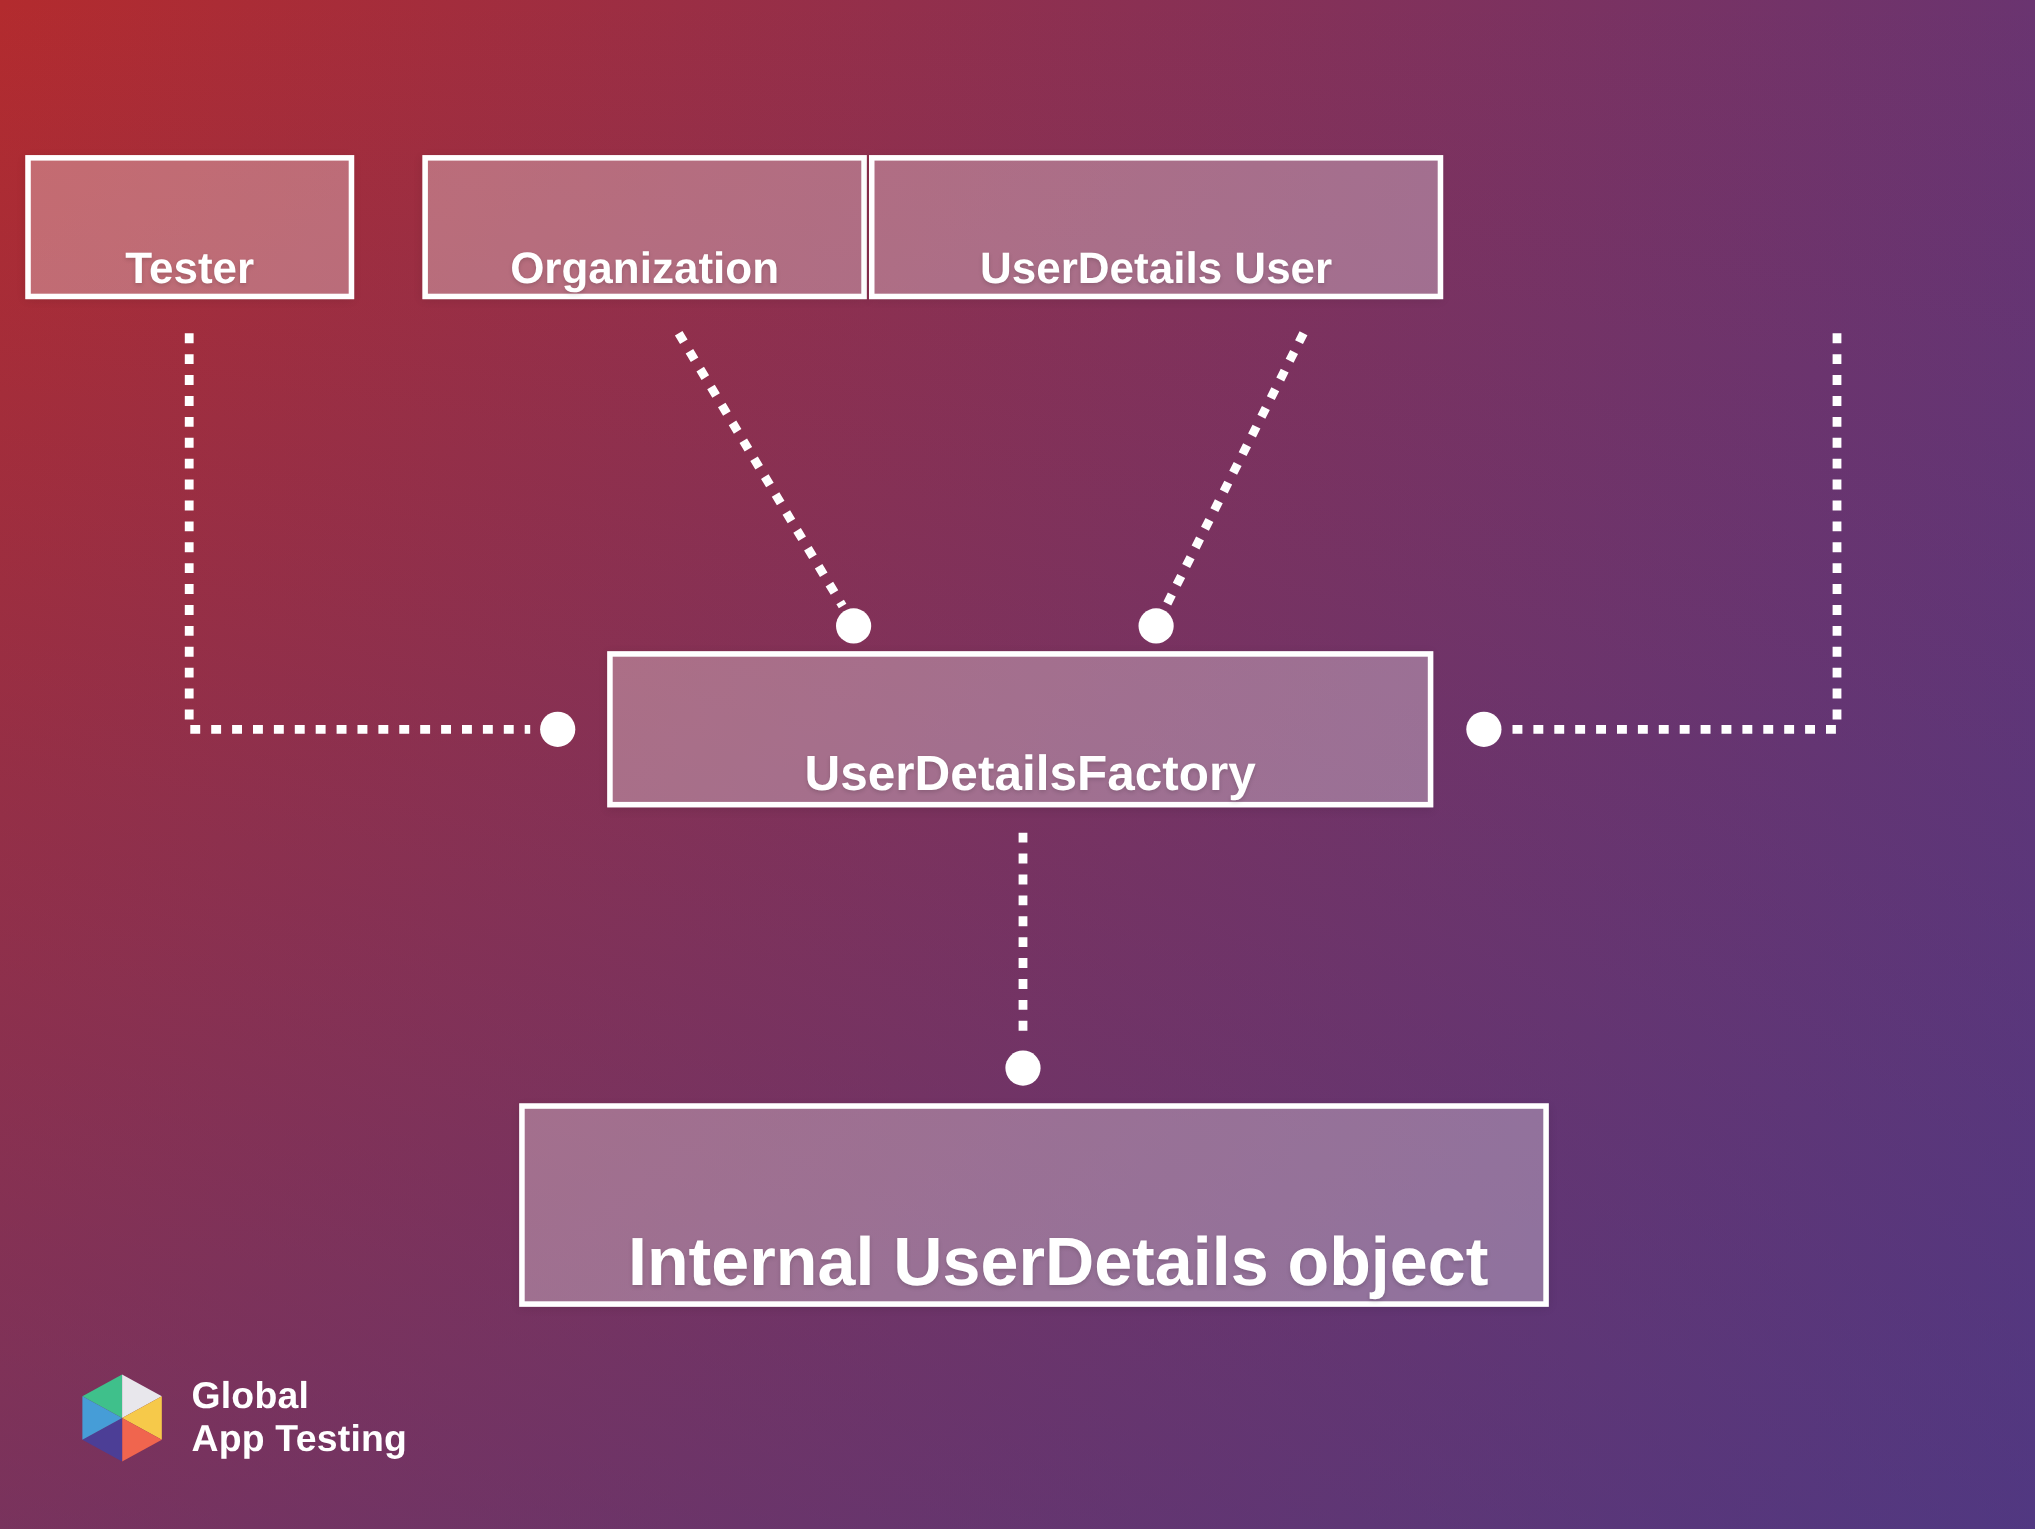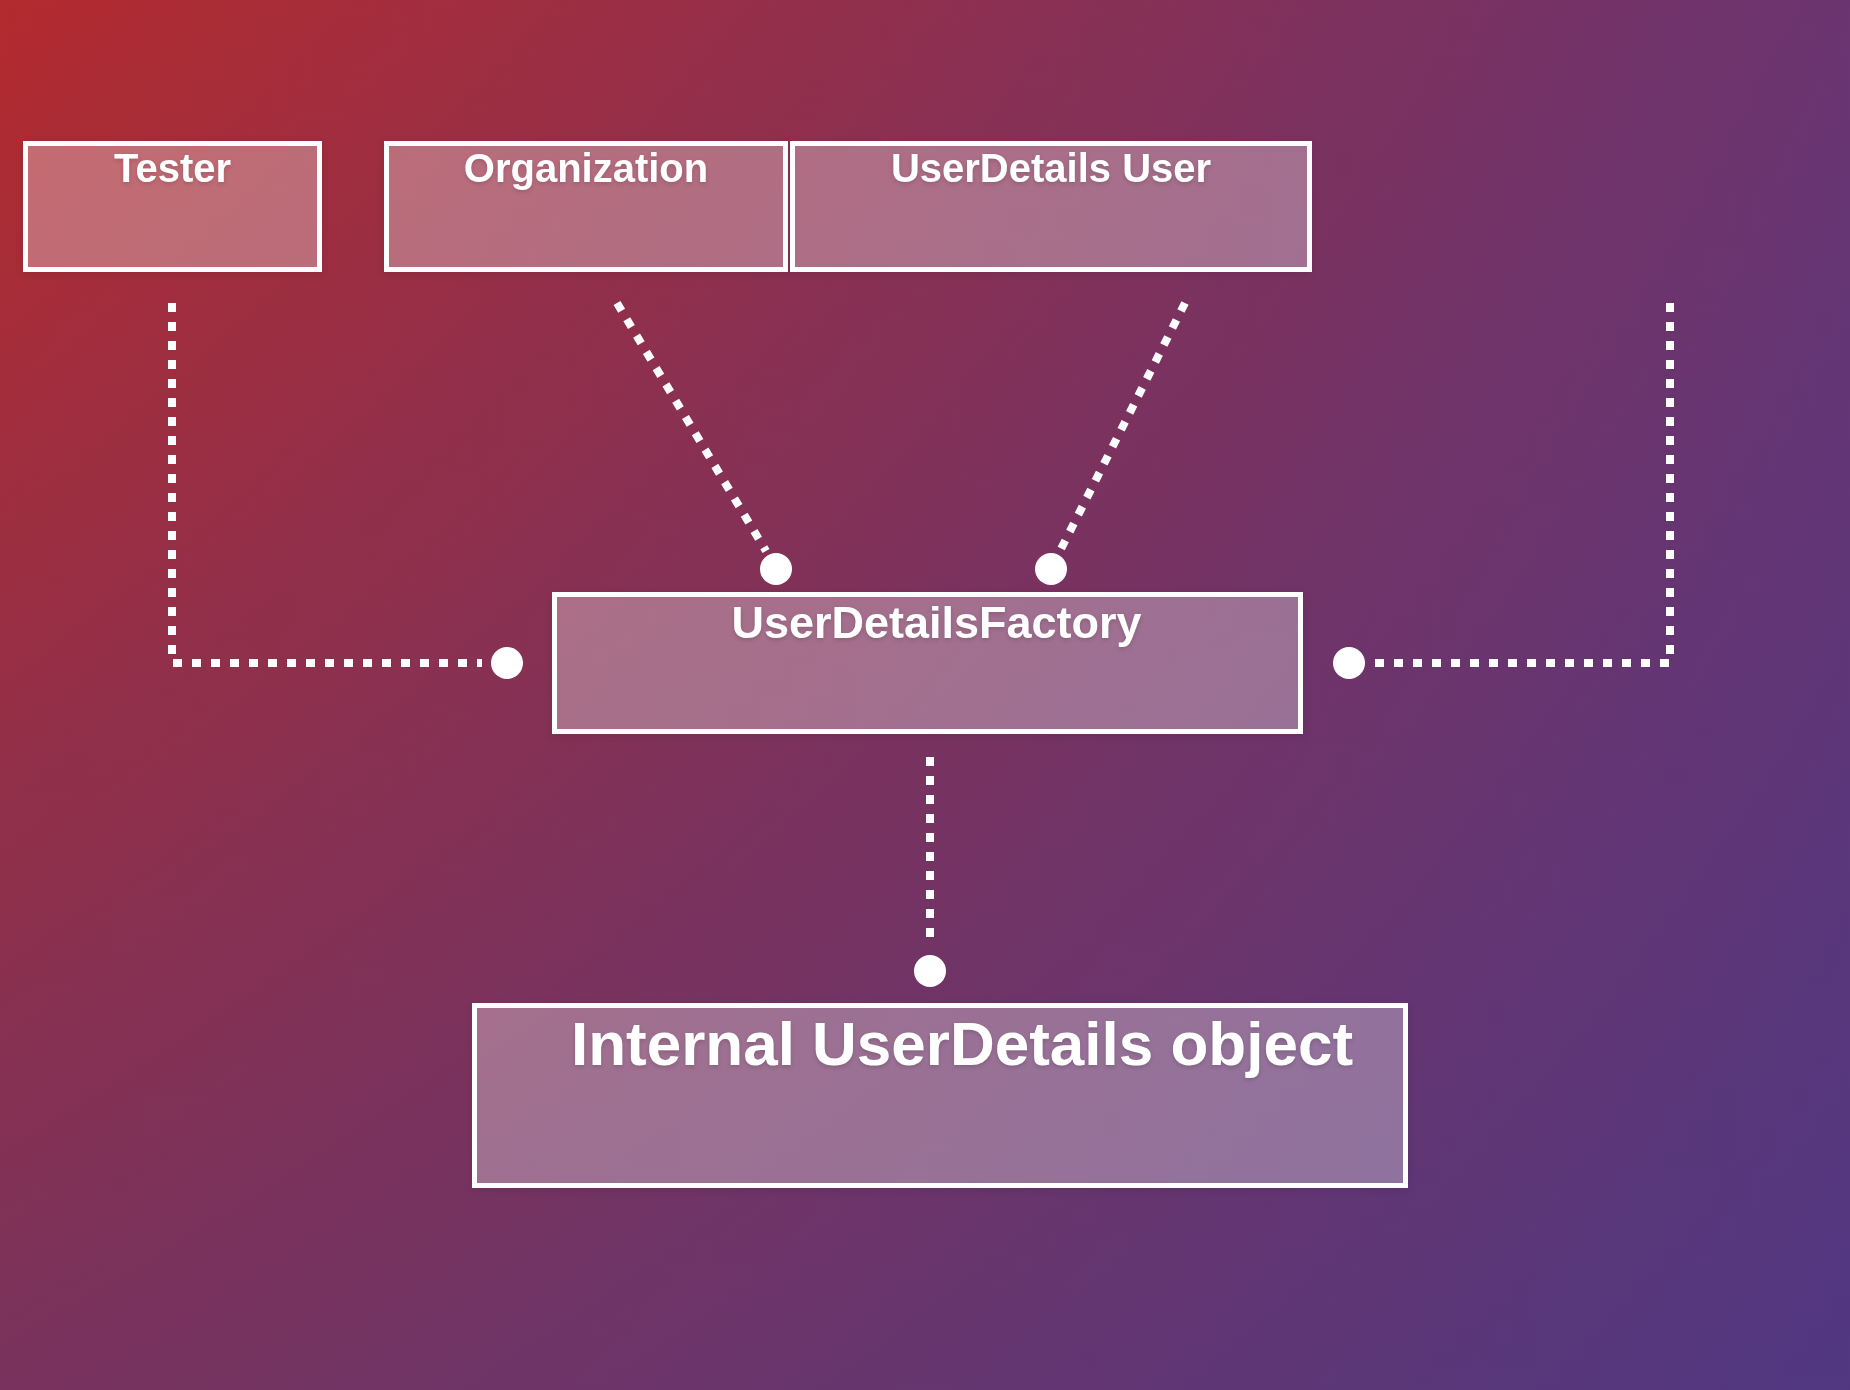--- a/index.html
+++ b/index.html
@@ -10,21 +10,21 @@
     font-family:"Liberation Sans","DejaVu Sans",sans-serif;
     background-image:
       linear-gradient(to bottom, rgba(50,60,150,0), var(--bg_overlay, rgba(50,60,150,0.45))),
       linear-gradient(to right, var(--bg_left,#b32b2e), var(--bg_right,#6a3470));
   }
   .node{
     position:absolute;
     box-sizing:border-box;
     border:5px solid var(--box_border,#ffffff);
     background:var(--box_fill, rgba(255,255,255,0.30));
-    display:flex;align-items:flex-start;justify-content:center;
+    display:flex;align-items:flex-end;justify-content:center;
     color:var(--text,#ffffff);
     text-shadow:0 2px 4px rgba(0,0,0,0.15);
     box-shadow:0 2px 8px rgba(0,0,0,0.10);
   }
   .node .label{white-space:nowrap;}
   .row1{top:141px;height:131px;font-size:40px;font-weight:600;}
   .box-tester{left:23px;width:299px;}
   .box-organization{left:360px;width:404px;margin-left:24px;}
   .box-organization-user{left:790px;width:522px;}
   .box-other-users{left:1343px;width:487px;}
@@ -91,14 +91,28 @@
   </div>
 
   <div class="node box-factory">
     <span class="label">UserDetailsFactory</span>
   </div>
 
   <div class="node box-internal">
     <span class="label">Internal UserDetails object</span>
   </div>
 
+  <div class="logo">
+    <svg class="logo-hex" viewBox="0 0 100 100" aria-hidden="true">
+      <polygon class="f-green" points="50,50 50,4 8,27"></polygon>
+      <polygon class="f-white" points="50,50 50,4 92,27"></polygon>
+      <polygon class="f-yellow" points="50,50 92,27 92,73"></polygon>
+      <polygon class="f-orange" points="50,50 92,73 50,96"></polygon>
+      <polygon class="f-purple" points="50,50 50,96 8,73"></polygon>
+      <polygon class="f-blue" points="50,50 8,73 8,27"></polygon>
+    </svg>
+    <div class="logo-text">
+      <div>Global</div>
+      <div>App Testing</div>
+    </div>
+  </div>
 
 </div>
 
 </body></html>

